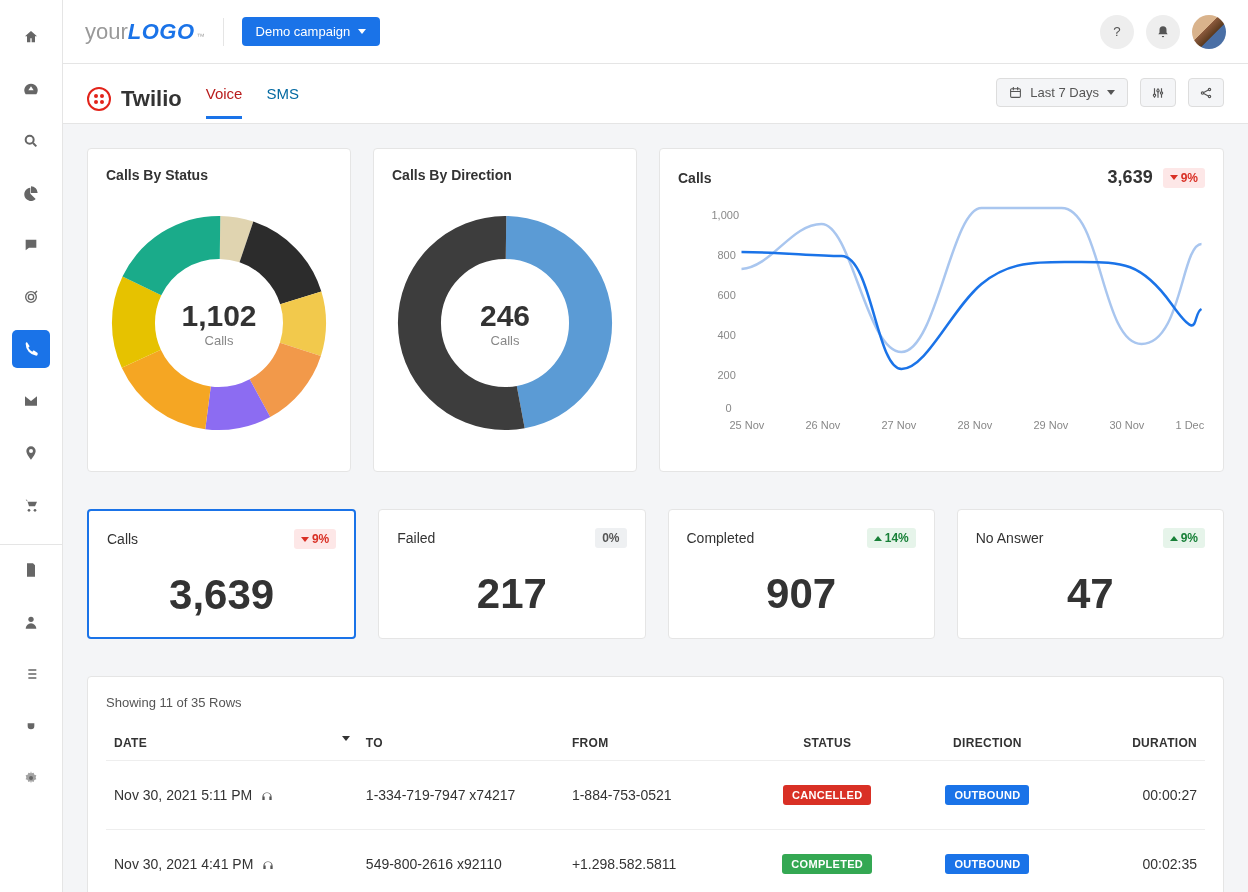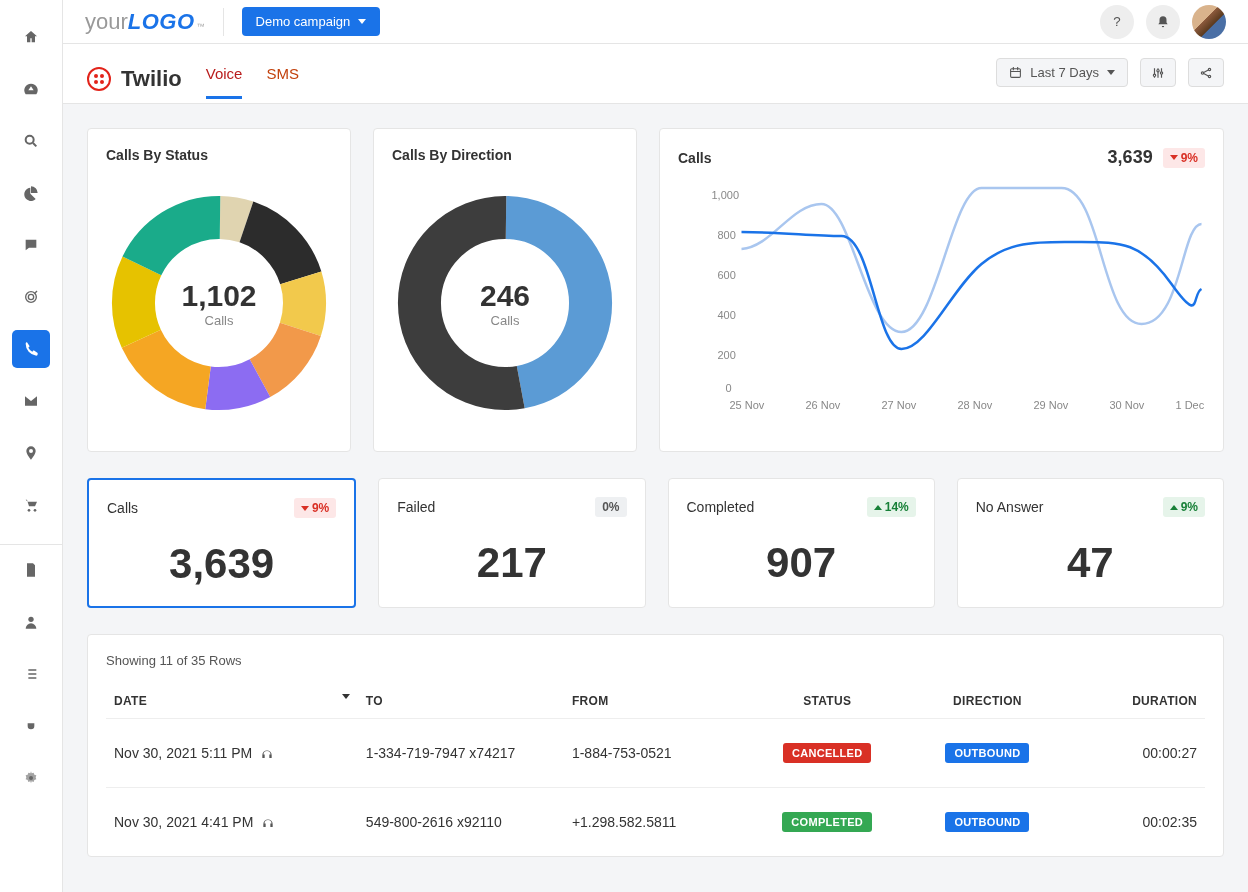--- a/index.html
+++ b/index.html
@@ -3,40 +3,40 @@
 <meta charset="utf-8">
 <style>
 * { box-sizing: border-box; margin: 0; padding: 0; }
 body { font-family: -apple-system, BlinkMacSystemFont, "Segoe UI", Helvetica, Arial, sans-serif; background: #f4f5f7; color: #333; }
 .app { display: flex; min-height: 892px; }
 .sidebar { width: 63px; background: #fff; border-right: 1px solid #e5e5e5; display: flex; flex-direction: column; align-items: center; padding-top: 18px; gap: 0; }
 .sidebar .si { width: 38px; height: 38px; display: flex; align-items: center; justify-content: center; color: #666; border-radius: 5px; margin-bottom: 14px; cursor: pointer; }
 .sidebar .si.active { background: #1a73e8; color: #fff; }
 .sidebar .divider { width: 63px; height: 1px; background: #e5e5e5; margin: 6px 0; }
 .main { flex: 1; display: flex; flex-direction: column; }
-.topbar { height: 44px; background: #fff; border-bottom: 1px solid #e5e5e5; display: flex; align-items: center; padding: 14px 22px; justify-content: flex-end; }
+.topbar { height: 64px; background: #fff; border-bottom: 1px solid #e5e5e5; display: flex; align-items: center; padding: 14px 22px; justify-content: flex-end; }
 .logo { display: flex; align-items: baseline; font-weight: 400; font-size: 22px; color: #999; }
 .logo .bold { font-weight: 800; color: #1a73e8; font-style: italic; letter-spacing: 0.5px; }
 .logo .tm { font-size: 8px; color: #aaa; vertical-align: top; margin-left: 2px; }
 .vdiv { width: 1px; height: 28px; background: #e5e5e5; margin: 0 18px; }
 .camp-btn { background: #1a73e8; color: #fff; border: none; padding: 7px 14px; border-radius: 4px; font-size: 13px; display: flex; align-items: center; gap: 8px; cursor: pointer; }
 .topbar-right { margin-left: auto; display: flex; align-items: center; gap: 12px; }
 .icon-btn { width: 34px; height: 34px; border-radius: 50%; background: #eee; display: flex; align-items: center; justify-content: center; color: #555; cursor: pointer; border: none; }
 .avatar { width: 34px; height: 34px; border-radius: 50%; background: linear-gradient(135deg, #d9b38c 40%, #8b5a3c 41%, #5b3a1e 60%, #4a6fa5 61%); cursor: pointer; }
 .page-header { background: #fff; border-bottom: 1px solid #e5e5e5; padding: 14px 24px 4px; display: flex; align-items: center; }
 .brand-icon { width: 24px; height: 24px; border: 2px solid #e2231a; border-radius: 50%; display: flex; align-items: center; justify-content: center; margin-right: 10px; position: relative; }
 .brand-icon::before { content: ""; width: 4px; height: 4px; background: #e2231a; border-radius: 50%; box-shadow: 6px 0 #e2231a, 0 6px #e2231a, 6px 6px #e2231a; position: absolute; top: 5px; left: 5px; }
 .page-title { font-size: 22px; font-weight: 700; margin-right: 24px; }
 .tabs { display: flex; gap: 24px; align-self: flex-end; }
-.tab { padding: 0 0 14px; font-size: 15px; color: #c2410c; cursor: pointer; border-bottom: 3px solid transparent; }
+.tab { padding: 0 0 14px; font-size: 15px; color: #0369a1; cursor: pointer; border-bottom: 3px solid transparent; }
 .tab.active { color: #b91c1c; border-bottom-color: #1a73e8; }
 .header-right { margin-left: auto; display: flex; gap: 12px; margin-bottom: 12px; }
 .hbtn { background: #f4f5f7; border: 1px solid #ddd; border-radius: 4px; padding: 6px 12px; font-size: 13px; color: #555; display: flex; align-items: center; gap: 8px; cursor: pointer; }
 .content { padding: 24px; }
-.row { display: flex; gap: 22px; margin-bottom: 26px; }
+.row { display: flex; gap: 22px; margin-bottom: 37px; }
 .card { background: #fff; border: 1px solid #e5e5e5; border-radius: 4px; padding: 18px; }
 .card-title { font-size: 14px; font-weight: 600; color: #333; margin-bottom: 10px; }
 .donut-wrap { display: flex; align-items: center; justify-content: center; position: relative; height: 260px; }
 .donut { width: 240px; height: 240px; }
 .donut-center { position: absolute; text-align: center; }
 .donut-center .num { font-size: 30px; font-weight: 700; }
 .donut-center .lbl { font-size: 13px; color: #888; }
 .card.status { width: 264px; }
 .card.direction { width: 264px; }
 .card.line { flex: 1; }

